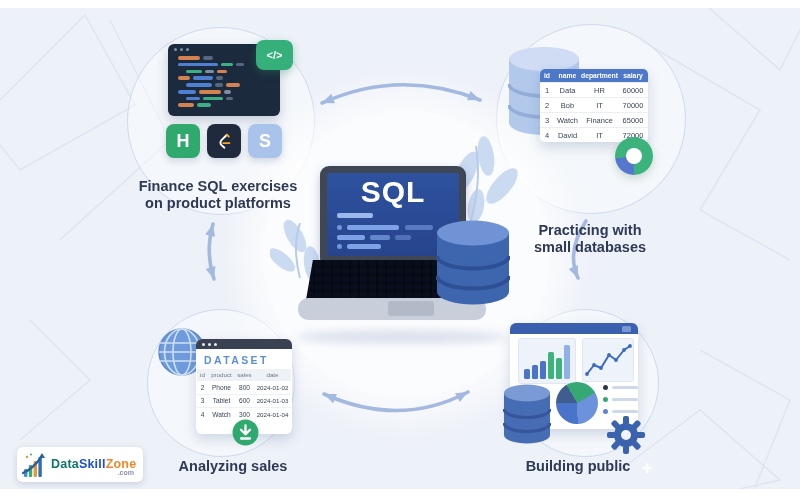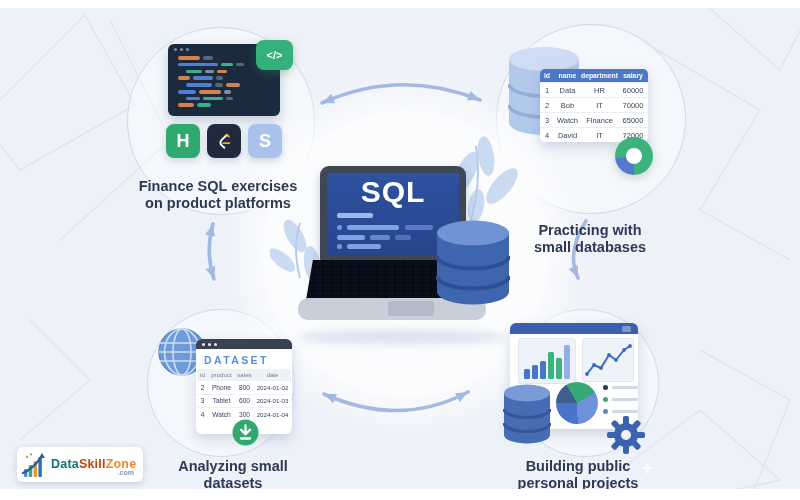--- a/index.html
+++ b/index.html
@@ -116,21 +116,21 @@
   .lap-base{left:298px;top:298px;width:188px;height:22px;background:#c9cfda;border-radius:10px;z-index:3;}
   .touchpad{left:388px;top:301px;width:46px;height:15px;background:#b3bac7;border-radius:3px;z-index:4;}
   .mid-cyl{left:436px;top:220px;z-index:5;}
   
   svg.leaves{left:270px;top:128px;z-index:2;}
   
   .logo{left:17px;top:447px;width:126px;height:35px;background:#ffffff;border-radius:6px;z-index:31;
     box-shadow:0 2px 6px rgba(90,110,150,.25);}
   .logo-icon{position:absolute;left:4px;top:4px;}
   .logo-text{position:absolute;left:34px;top:10px;font-size:12.5px;font-weight:700;letter-spacing:.2px;}
-  .lt1{color:#0f766e;} .lt2{color:#c2410c;} .lt3{color:#f0882a;}
+  .lt1{color:#0f766e;} .lt2{color:#1d4ed8;} .lt3{color:#f0882a;}
   .logo-tld{position:absolute;right:9px;top:22px;font-size:7px;color:#8a93a6;font-weight:700;}
   .sparkle{left:642px;top:458px;color:#ffffff;font-size:18px;font-weight:700;z-index:6;
     text-shadow:0 0 6px rgba(255,255,255,.9);opacity:.95;}
 </style>
 </head>
 <body>
 
 <div class="abs canvas">
 
   <svg class="abs pattern" width="800" height="500">
@@ -367,22 +367,21 @@
         <div class="c date">2024-01-04</div>
       </div>
     </div>
   </div>
   <svg class="abs dlbtn" width="27" height="27" viewBox="0 0 27 27">
     <circle cx="13.5" cy="13.5" r="13" fill="#2fa96e"></circle>
     <path d="M13.5 6.5 V14.5 M9 10.8 L13.5 15.3 L18 10.8" fill="none" stroke="#ffffff" stroke-width="2.3" stroke-linecap="round" stroke-linejoin="round"></path>
     <path d="M9 19.5 H18" stroke="#ffffff" stroke-width="2.3" stroke-linecap="round"></path>
   </svg>
   <div class="abs caption cap-bl">
-    <div>Analyzing small</div>
-    <div>datasets</div>
+    <div>Analyzing sales</div>
   </div>
 
   <div class="abs dash">
     <div class="bar-top"></div>
     <div class="tabdot"></div>
     <div class="panel p-bars">
       <i style="height:10px;background:#4a74c9"></i>
       <i style="height:14px;background:#4a74c9"></i>
       <i style="height:18px;background:#4a74c9"></i>
       <i style="height:27px;background:#3cb27d"></i>
@@ -435,21 +434,20 @@
       <rect x="17" y="1" width="6" height="9" rx="2" transform="rotate(180 20 20)"></rect>
       <rect x="17" y="1" width="6" height="9" rx="2" transform="rotate(225 20 20)"></rect>
       <rect x="17" y="1" width="6" height="9" rx="2" transform="rotate(270 20 20)"></rect>
       <rect x="17" y="1" width="6" height="9" rx="2" transform="rotate(315 20 20)"></rect>
       <circle cx="20" cy="20" r="12"></circle>
     </g>
     <circle cx="20" cy="20" r="5" fill="#f1f5fa"></circle>
   </svg>
   <div class="abs caption cap-br">
     <div>Building public</div>
-    <div>personal projects</div>
   </div>
 
   <div class="abs sparkle">+</div>
 
   <div class="abs logo">
     <svg class="logo-icon" width="28" height="28" viewBox="0 0 28 28">
       <g>
         <rect x="3" y="18" width="3.4" height="8" rx="1" fill="#3f8fcf"></rect>
         <rect x="7.8" y="14" width="3.4" height="12" rx="1" fill="#3aa96f"></rect>
         <rect x="12.6" y="10" width="3.4" height="16" rx="1" fill="#f0952f"></rect>

